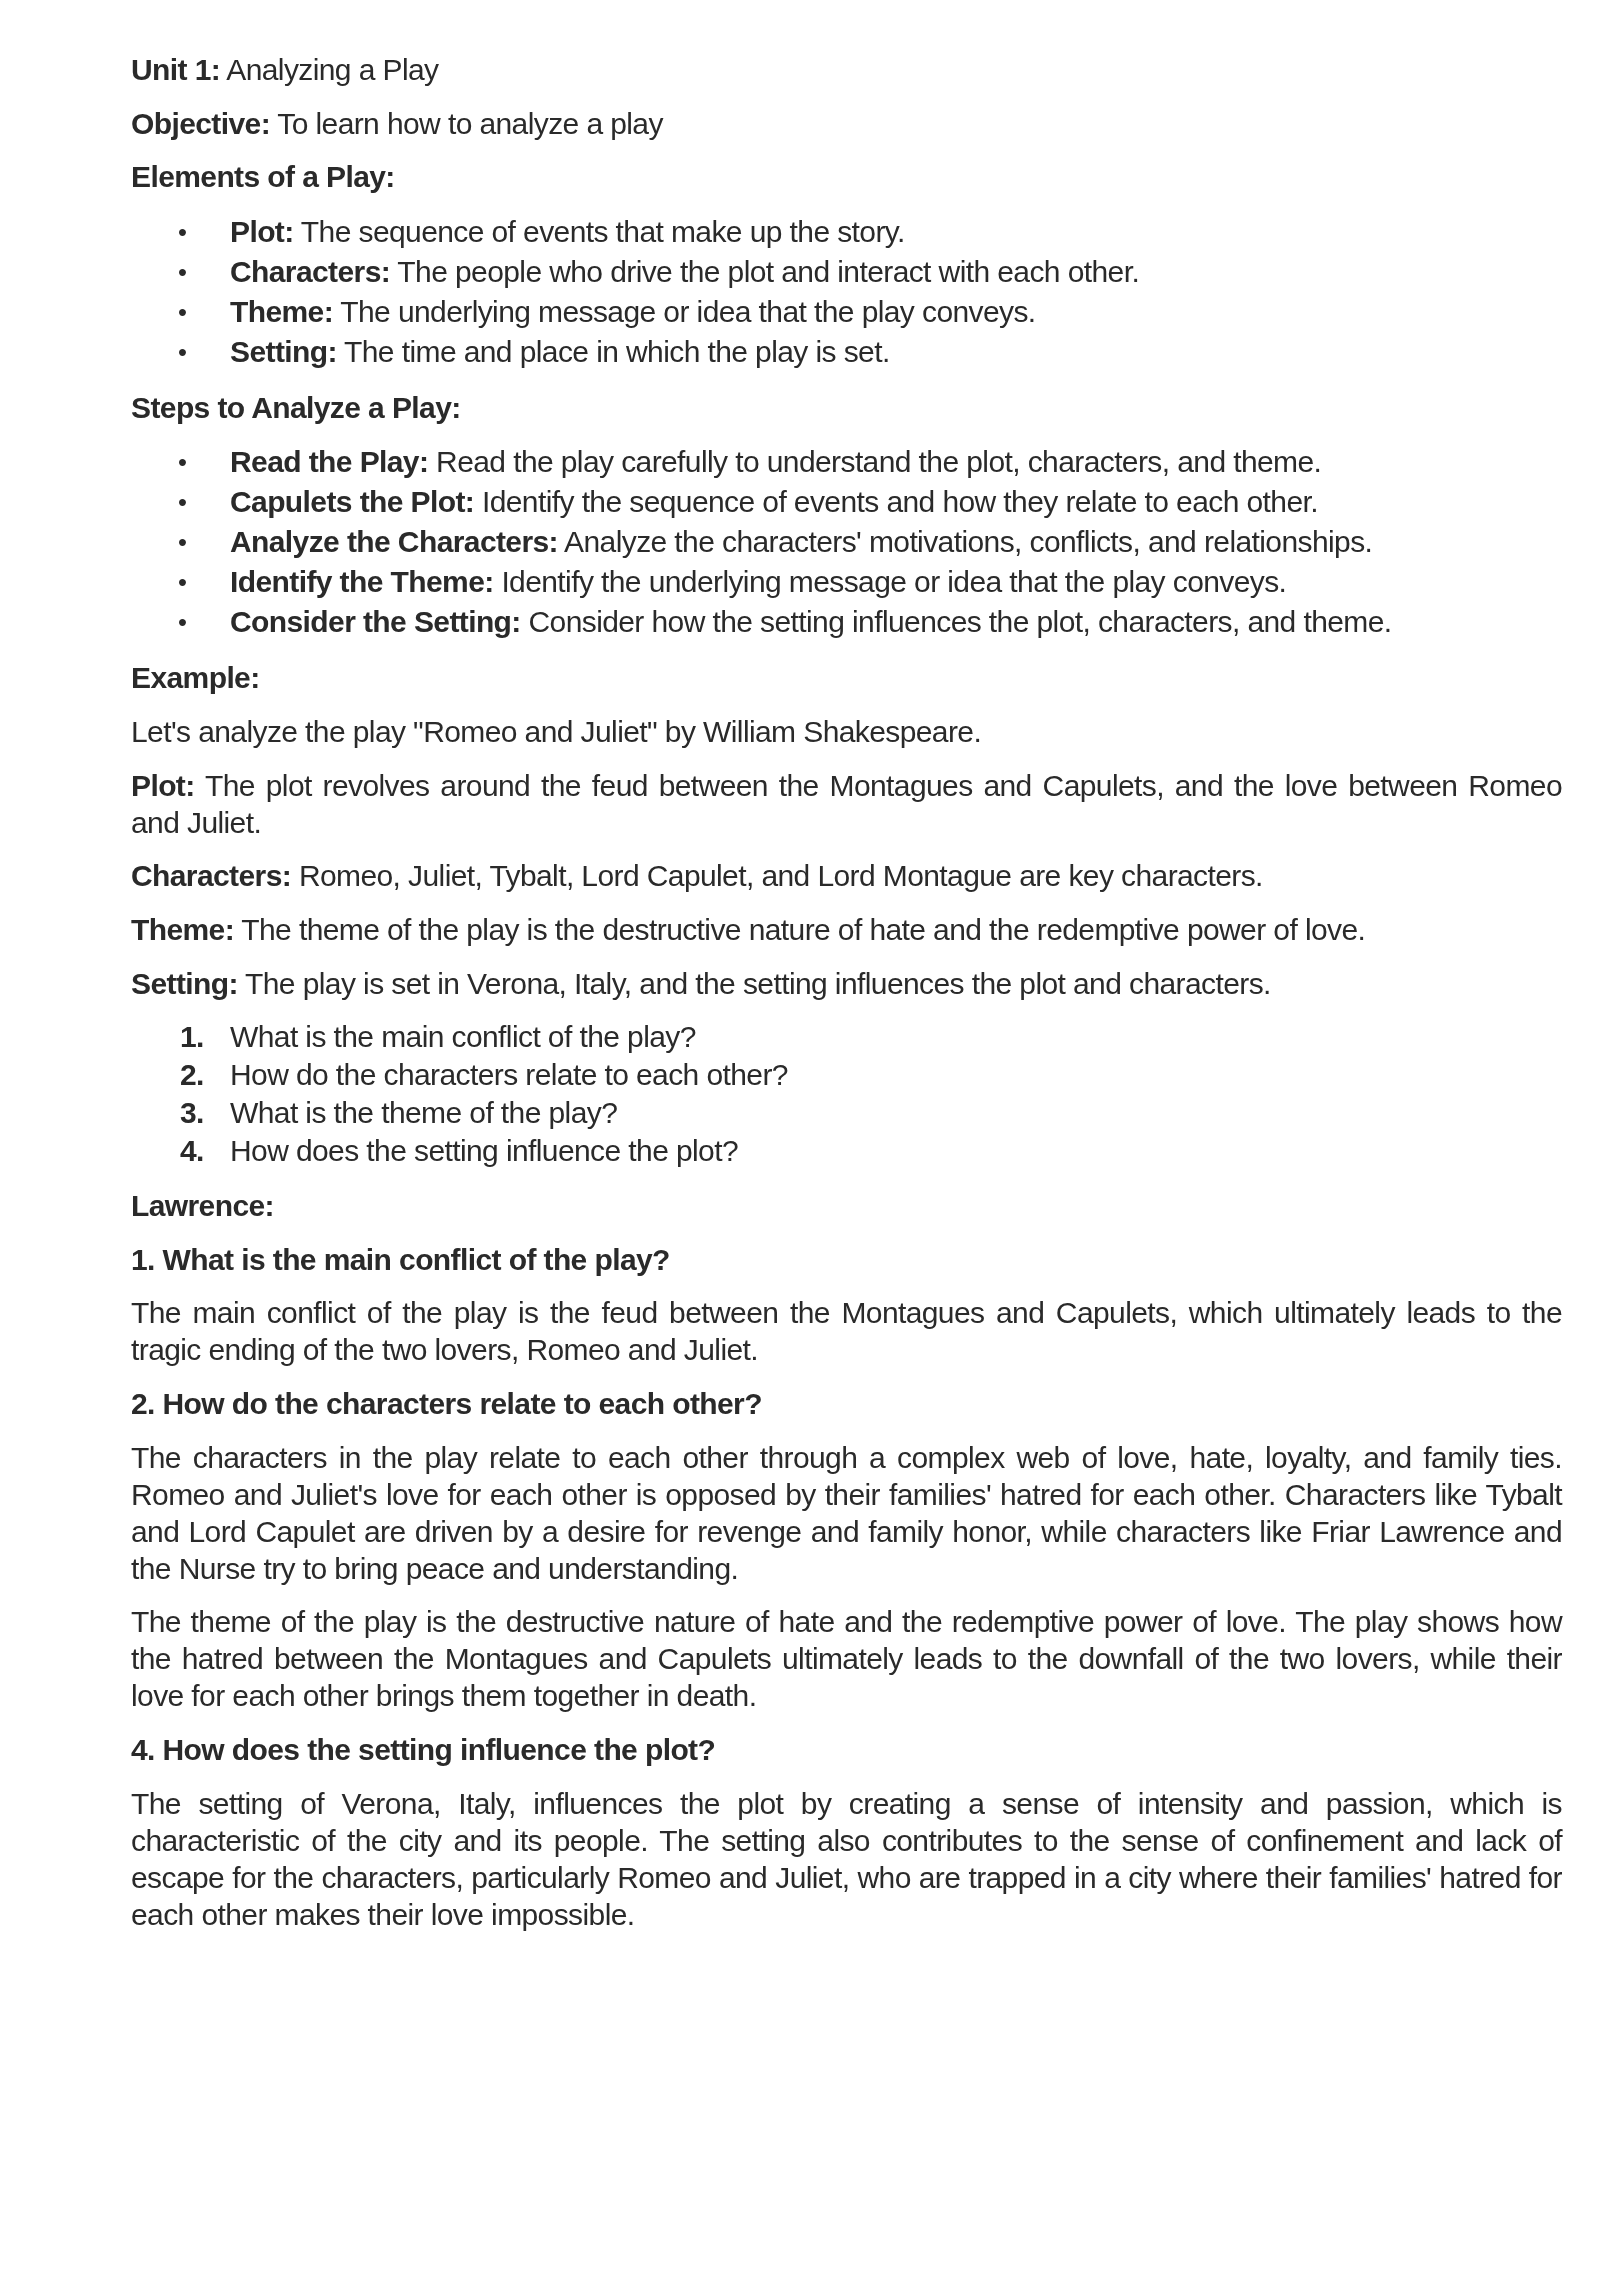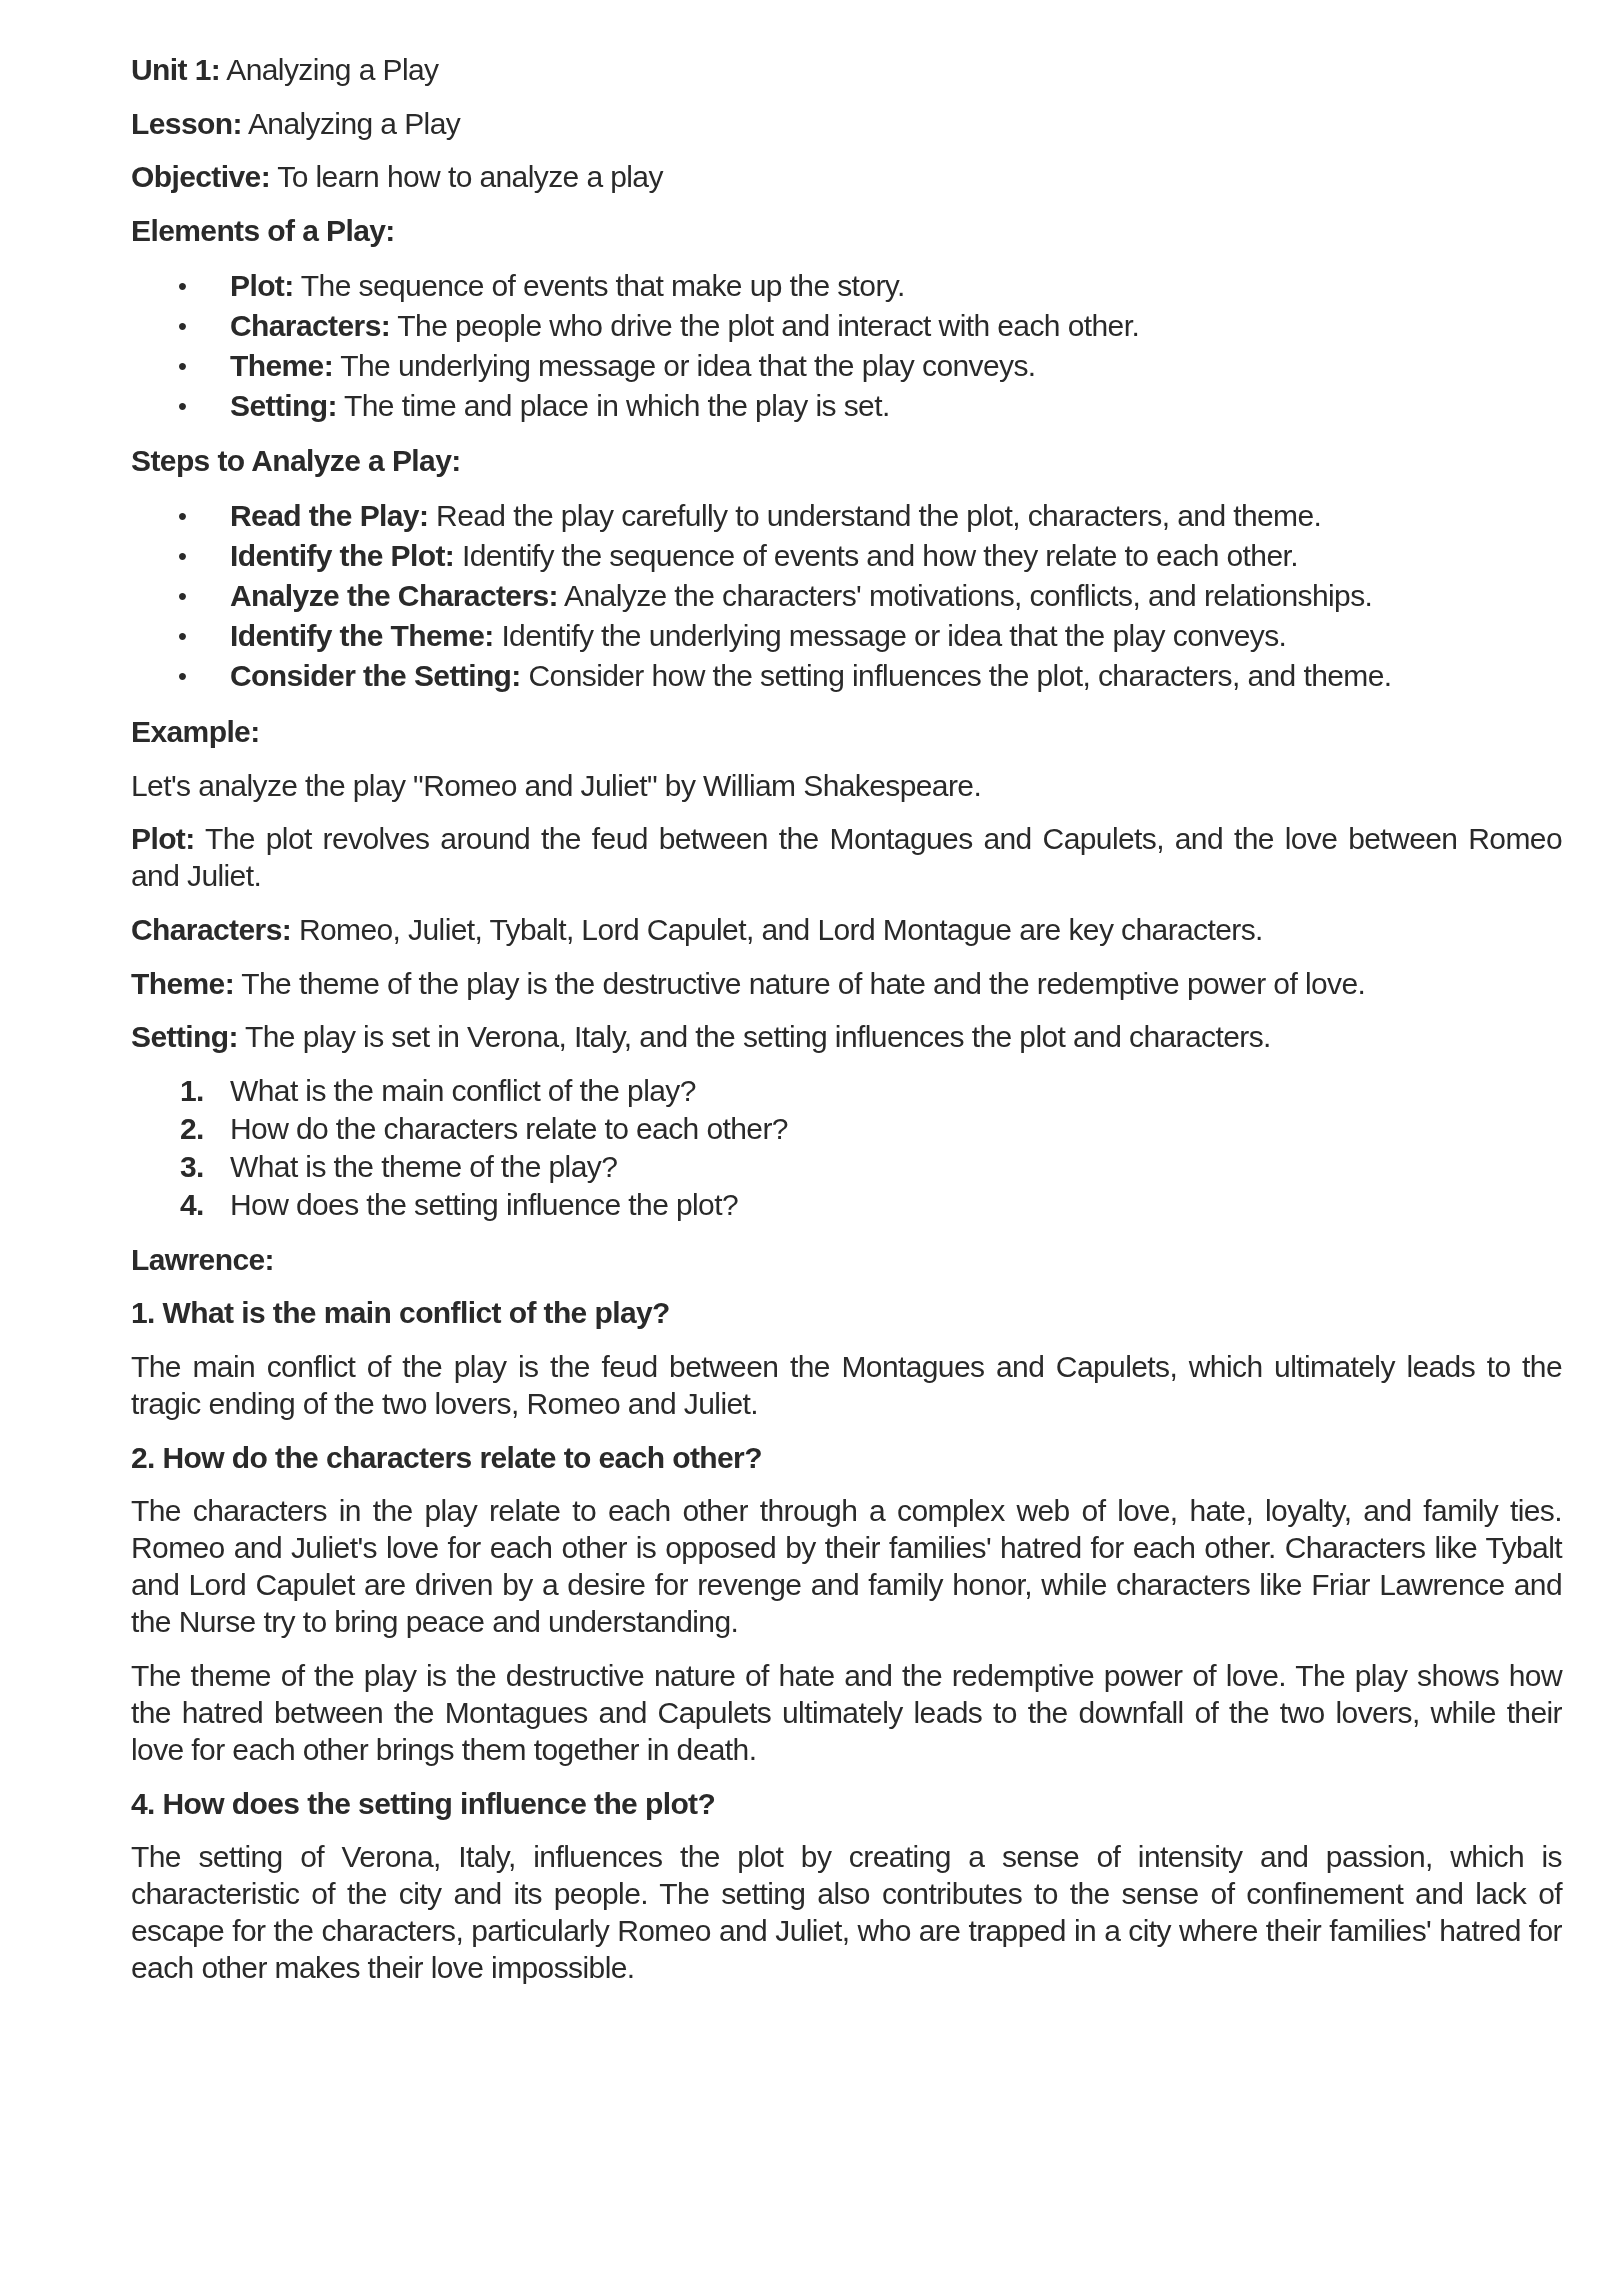--- a/index.html
+++ b/index.html
@@ -55,40 +55,36 @@
 </head>
 <body>
 
 <div class="page">
 
   <p class="p">
     <span class="b">Unit 1:</span>
     <span>Analyzing a Play</span>
   </p>
   <p class="p">
-    <span class="b">Lesson:</span>
-    <span>Analyzing a Play</span>
-  </p>
-  <p class="p">
     <span class="b">Objective:</span>
     <span>To learn how to analyze a play</span>
   </p>
 
   <p class="heading">Elements of a Play:</p>
   <ul class="bullets">
     <li><span class="marker">•</span><span class="b">Plot:</span> <span>The sequence of events that make up the story.</span></li>
     <li><span class="marker">•</span><span class="b">Characters:</span> <span>The people who drive the plot and interact with each other.</span></li>
     <li><span class="marker">•</span><span class="b">Theme:</span> <span>The underlying message or idea that the play conveys.</span></li>
     <li><span class="marker">•</span><span class="b">Setting:</span> <span>The time and place in which the play is set.</span></li>
   </ul>
 
   <p class="heading">Steps to Analyze a Play:</p>
   <ul class="bullets">
     <li><span class="marker">•</span><span class="b">Read the Play:</span> <span>Read the play carefully to understand the plot, characters, and theme.</span></li>
-    <li><span class="marker">•</span><span class="b">Identify the Plot:</span> <span>Identify the sequence of events and how they relate to each other.</span></li>
+    <li><span class="marker">•</span><span class="b">Capulets the Plot:</span> <span>Identify the sequence of events and how they relate to each other.</span></li>
     <li><span class="marker">•</span><span class="b">Analyze the Characters:</span> <span>Analyze the characters' motivations, conflicts, and relationships.</span></li>
     <li><span class="marker">•</span><span class="b">Identify the Theme:</span> <span>Identify the underlying message or idea that the play conveys.</span></li>
     <li><span class="marker">•</span><span class="b">Consider the Setting:</span> <span>Consider how the setting influences the plot, characters, and theme.</span></li>
   </ul>
 
   <p class="heading">Example:</p>
   <p class="p">Let's analyze the play "Romeo and Juliet" by William Shakespeare.</p>
   <p class="p">
     <span class="b">Plot:</span>
     <span>The plot revolves around the feud between the Montagues and Capulets, and the love between Romeo and Juliet.</span>

